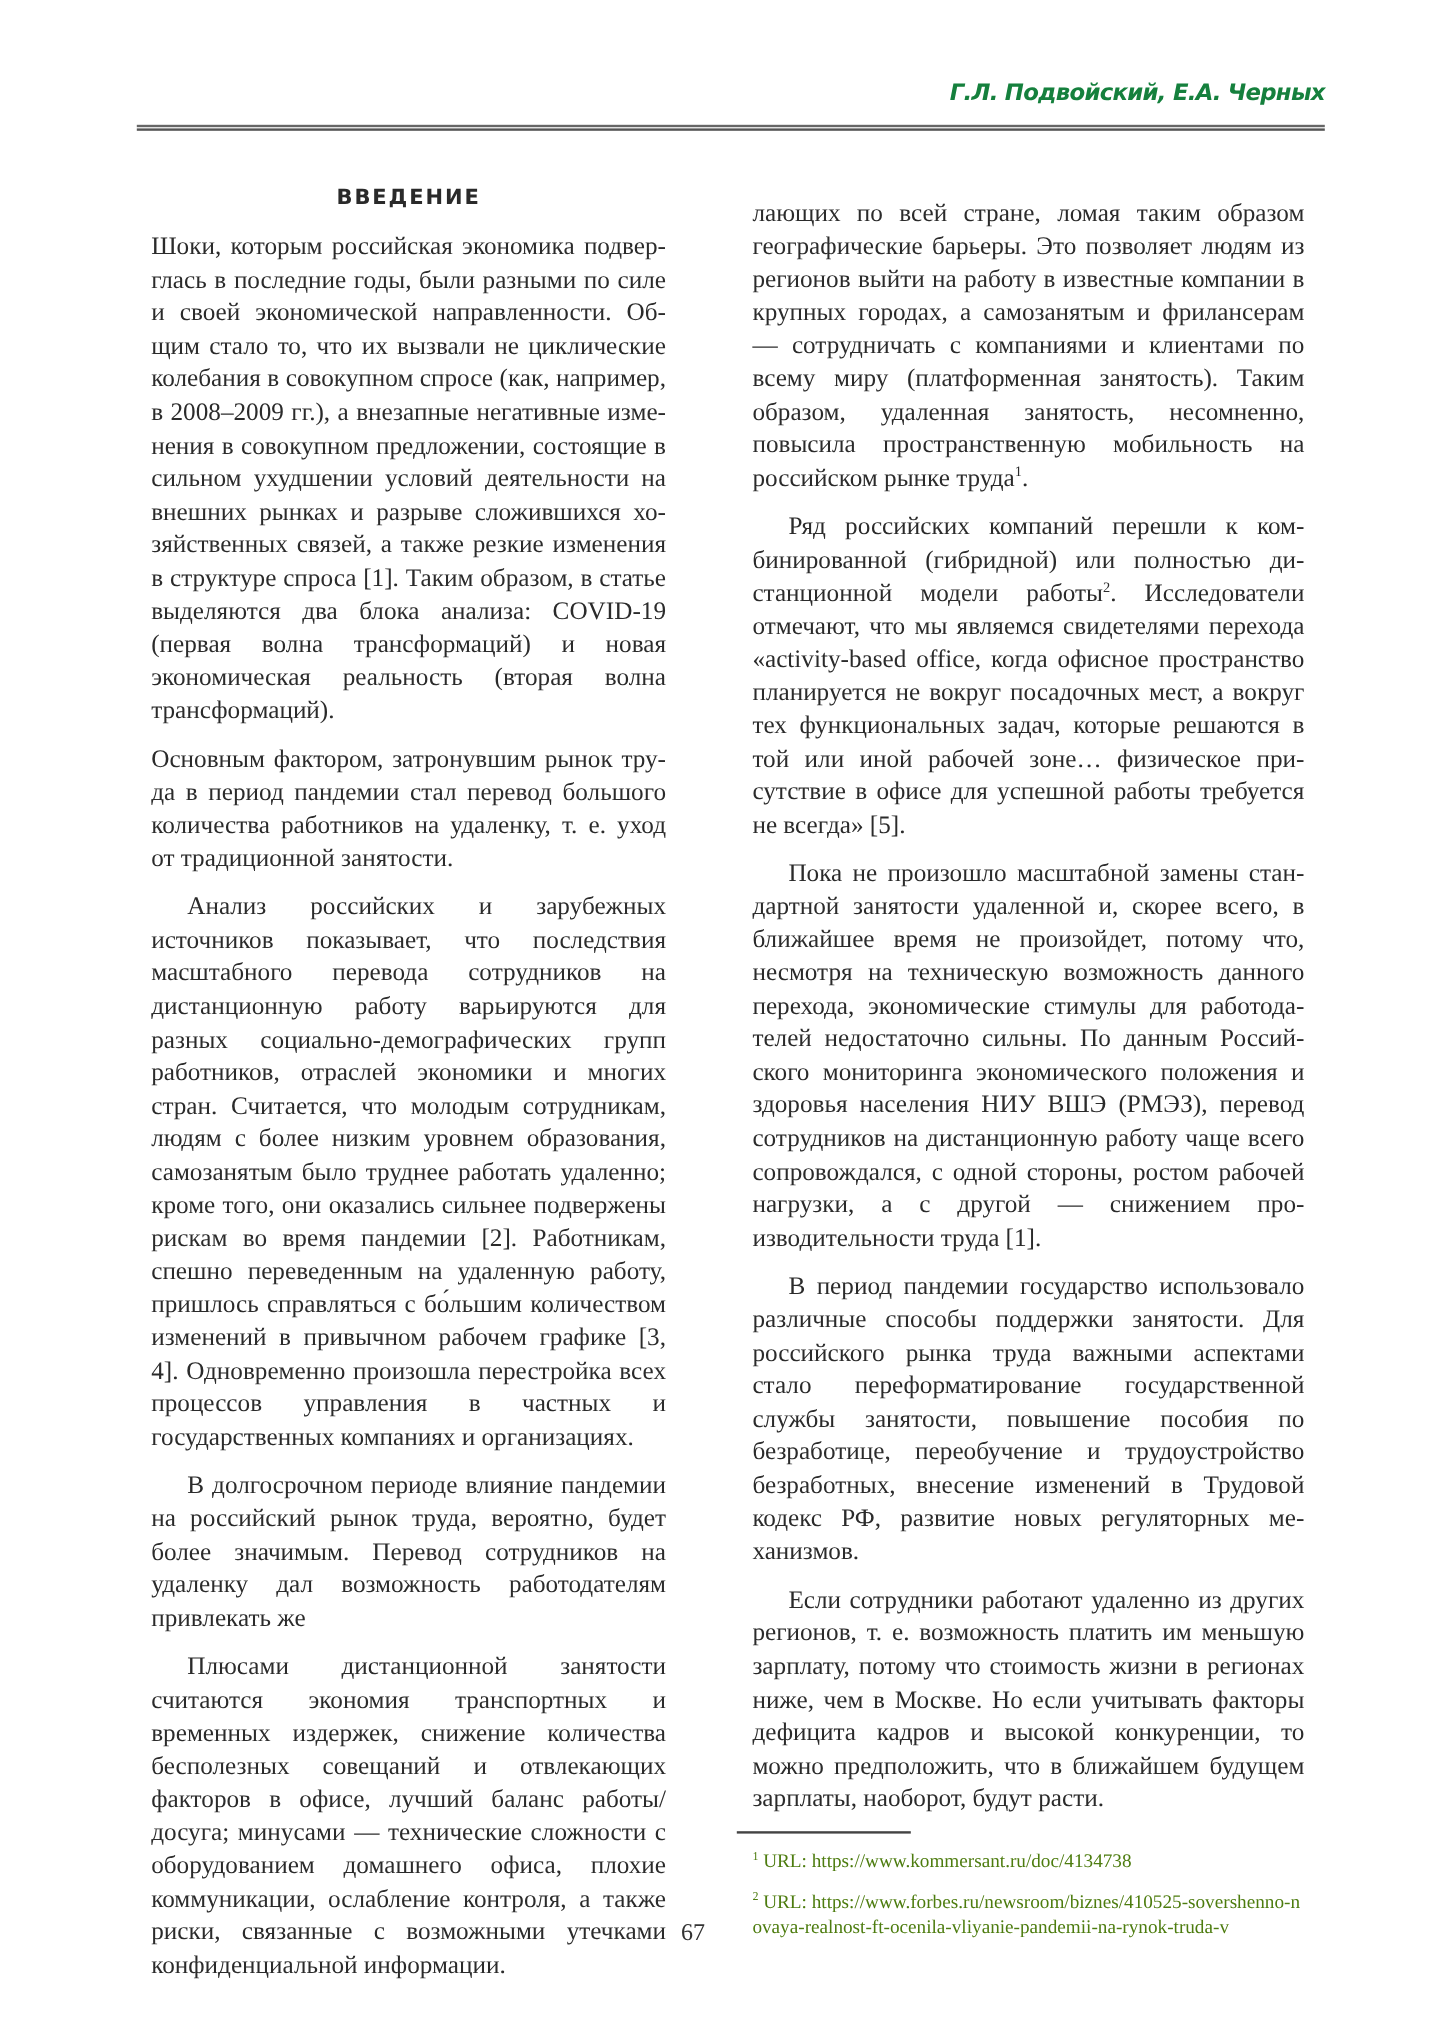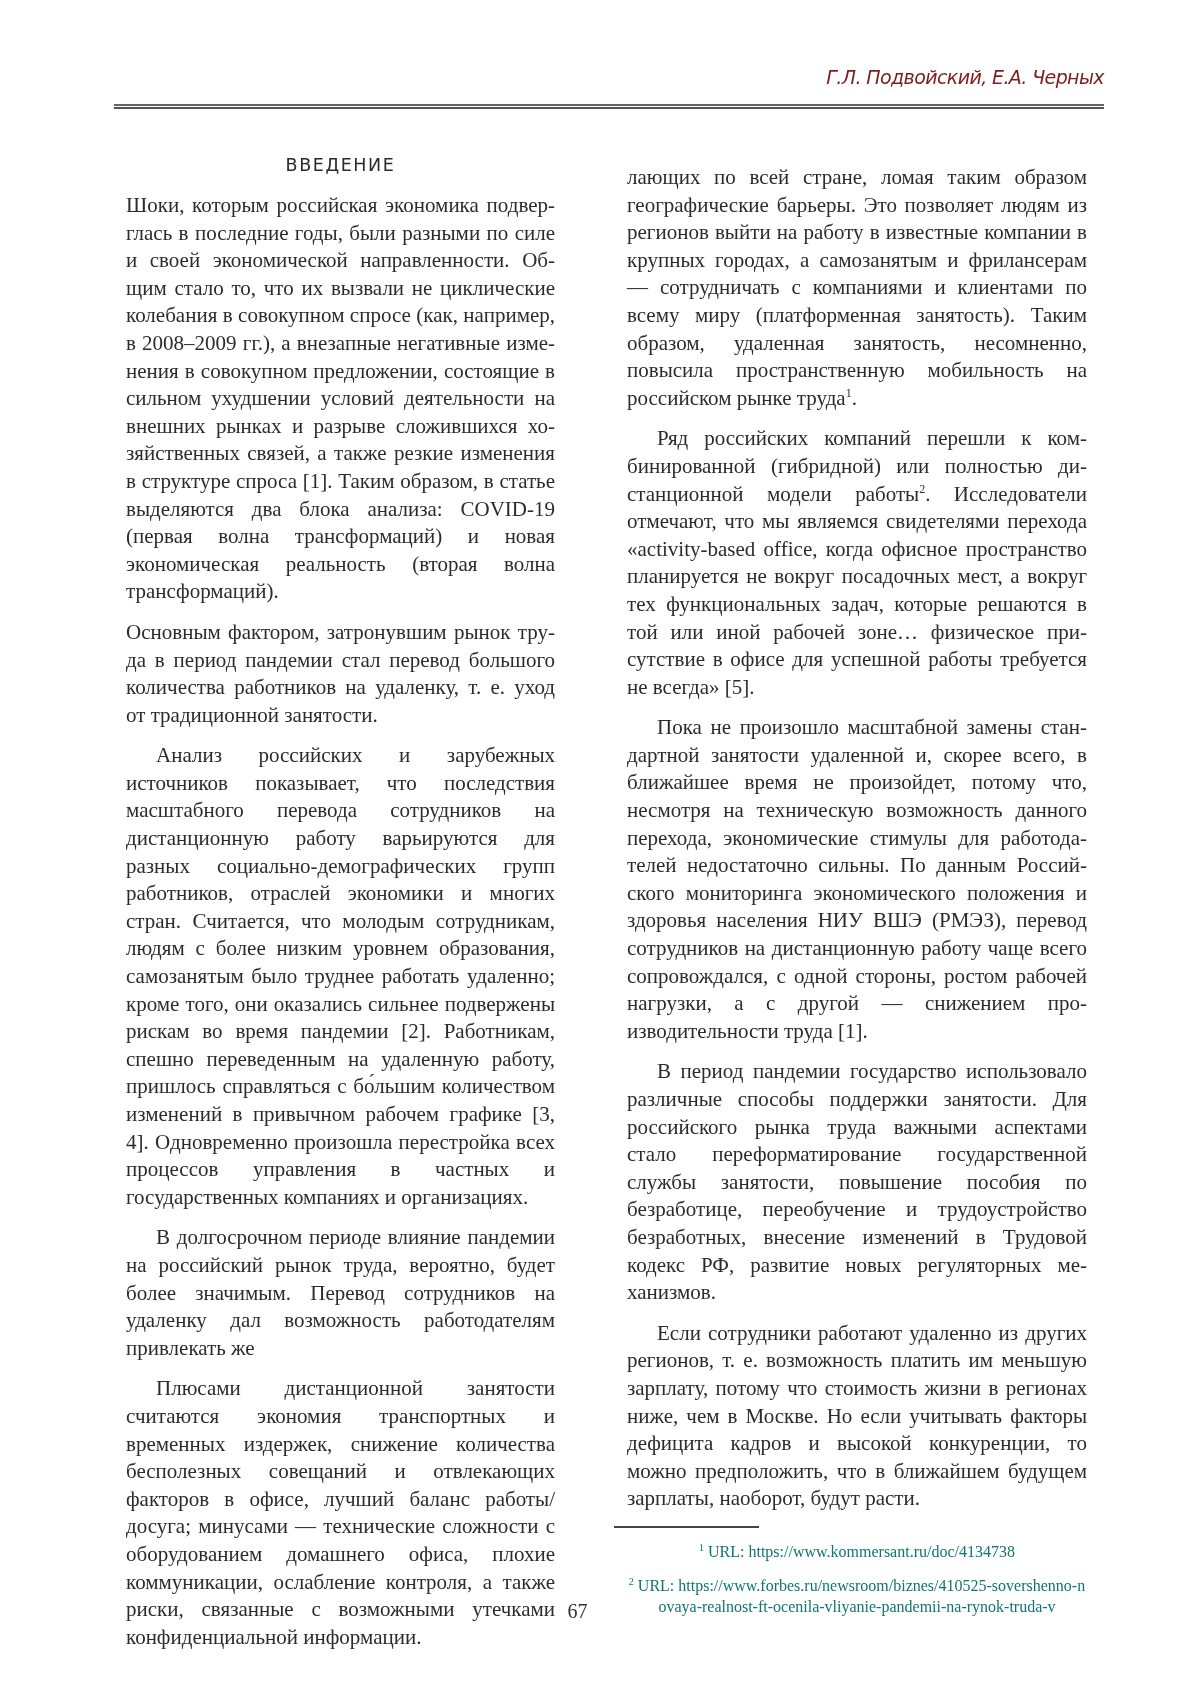--- a/index.html
+++ b/index.html
@@ -1,44 +1,44 @@
 <!DOCTYPE html>
 <html><head>
 <meta charset="utf-8">
 <style>
   html, body { margin: 0; padding: 0; background: #ffffff; }
   body { width: 1200px; height: 1697px; position: relative; overflow: hidden; color: #2a2a2a; }
   .running-head {
     position: absolute; right: 96px; top: 66px;
     font-family: "DejaVu Sans", sans-serif; font-style: italic;
-    font-size: 19px; letter-spacing: -0.6px; color: #7f1d1d;
+    font-size: 19px; letter-spacing: -0.6px; color: #15803d; font-weight: bold;
   }
   .head-rule { position: absolute; left: 114px; right: 96px; top: 104px; height: 7px; }
   .head-rule .l1 { position: absolute; left: 0; right: 0; top: 0; height: 2px; background: #666; }
   .head-rule .l2 { position: absolute; left: 0; right: 0; top: 3px; height: 2px; background: #555; }
   .col {
     position: absolute; top: 152px; width: 455px;
     font-family: "Liberation Serif", "DejaVu Serif", serif;
     font-size: 21px; line-height: 27.6px; color: #2b2b2b;
     text-align: justify; hyphens: manual;
   }
   .col-left { left: 113px; }
   .col-right { left: 614px; width: 486px; top: 151px; }
   .section-title {
-    font-family: "DejaVu Sans", sans-serif; font-weight: normal;
+    font-family: "DejaVu Sans", sans-serif; font-weight: bold;
     font-size: 17.5px; letter-spacing: 1.6px; text-align: center;
     line-height: 27px; margin: 0; color: #2a2a2a;
   }
   .section-title.spaced { margin-top: 27px; }
   p { margin: 13px; }
   p.indent { text-indent: 30px; margin-top: 6px; }
   sup { font-size: 12px; line-height: 0; vertical-align: super; }
   .fn-rule { width: 145px; height: 2px; background: #444; margin-top: 12px; margin-bottom: 8px; }
   .footnote {
-    font-size: 16px; line-height: 21px; text-align: center; color: #0f766e;
+    font-size: 16px; line-height: 21px; text-align: left; color: #4d7c0f;
   }
   .footnote sup { font-size: 10px; }
   .page-number {
     position: absolute; top: 1600px; left: 0; width: 1155px; text-align: center;
     font-family: "Liberation Serif", serif; font-size: 20px; color: #333;
   }
 </style>
 </head>
 <body>
 

